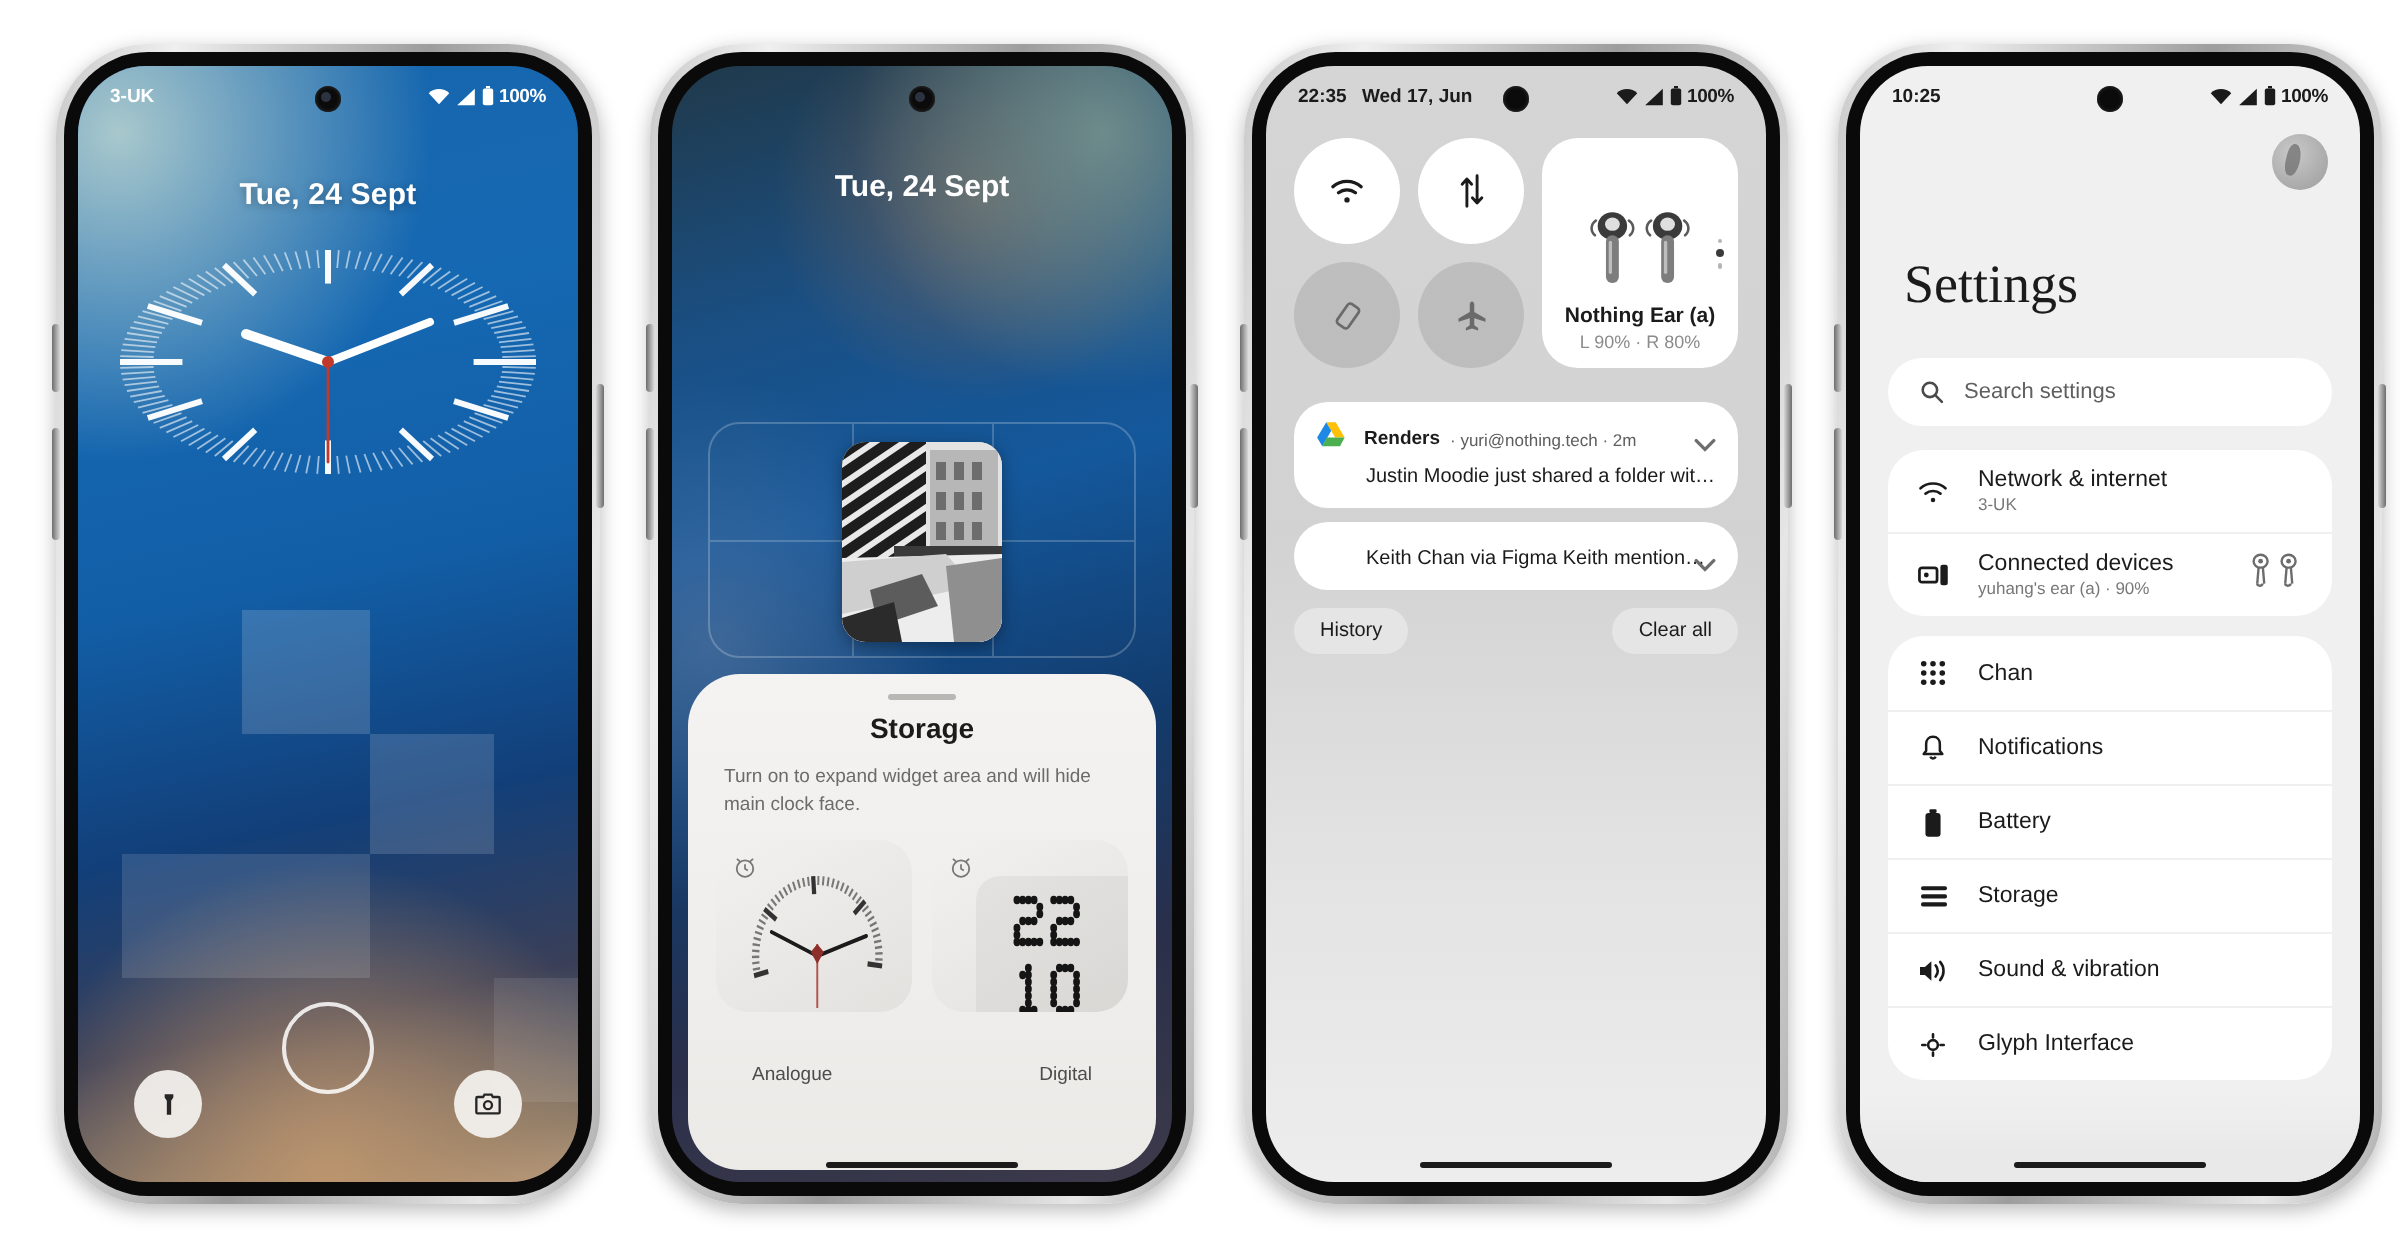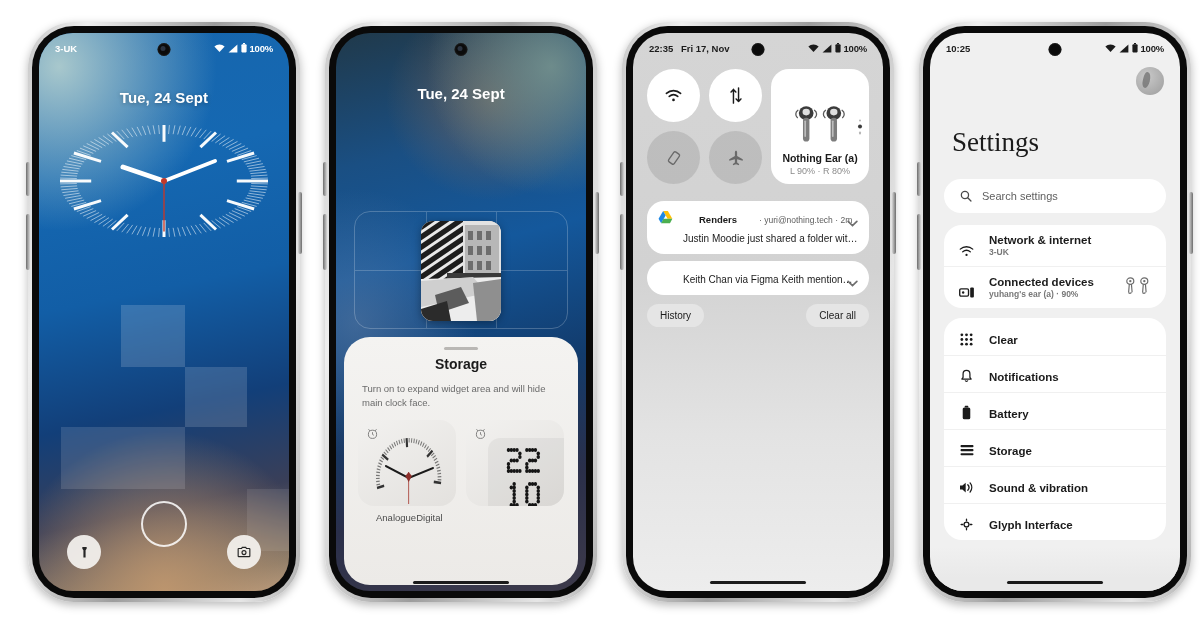--- a/index.html
+++ b/index.html
@@ -108,22 +108,22 @@
   .row-toggle .lbl { font-size:12px; font-weight:bold; color:#1b1b1b; }
   .toggle { width:36px; height:20px; border-radius:12px;
     background:linear-gradient(180deg,#d4d2cf,#bfbdba); position:relative; }
   .toggle .knob { position:absolute; left:2px; top:2px; width:16px; height:16px;
     border-radius:50%; background:#fff; box-shadow:0 1px 2px rgba(0,0,0,.2); }
   .hint { font-size:9.5px; color:#6b6b6b; line-height:1.45; margin:8px 4px 10px; }
   .cards { display:flex; gap:10px; }
   .wcard { flex:1; height:86px; border-radius:16px; position:relative; overflow:hidden;
     background:linear-gradient(150deg,#f2f1ef,#e3e1de); }
   .wcard .alarm { position:absolute; left:8px; top:7px; opacity:.72; }
-  .cards-cap { display:flex; justify-content:flex-start; padding:6px 18px 0;
-    font-size:9.5px; color:#4c4c4c; }
+  .cards-cap { display:flex; justify-content:space-between; padding:6px 18px 0;
+    font-size:9.5px; color:#4c4c4c;margin-top:20px; }
   .gesture-bar { position:absolute; left:50%; bottom:7px; transform:translateX(-50%);
     width:96px; height:3.5px; border-radius:2px; background:#1b1b1b; z-index:50; }
 
   
   .qs-bg { position:absolute; inset:0;
     background:linear-gradient(180deg,#d5d5d5 0%,#d2d2d2 42%,#e3e3e3 72%,#ededed 100%); }
   .qs-status { color:#1b1b1b; }
   .qs-top { position:absolute; top:36px; left:14px; right:14px; display:flex; gap:9px; }
   .qs-tiles { display:grid; grid-template-columns:repeat(2,1fr); gap:9px; width:115px; }
   .qs-tile { width:53px; height:53px; border-radius:50%;
@@ -135,21 +135,21 @@
     justify-content:flex-end; }
   .media-card .dots { position:absolute; right:7px; top:50%; transform:translateY(-50%);
     display:flex; flex-direction:column; gap:3px; align-items:center; }
   .media-card .dots i { width:2.5px; height:2.5px; border-radius:50%; background:#b5b5b5; }
   .media-card .dots i.big { width:4px; height:4px; background:#3b3b3b; }
   .media-title { font-size:10.5px; font-weight:bold; color:#1b1b1b; margin-top:4px; }
   .media-sub { font-size:9px; color:#8b8b8b; margin-top:2px; }
   .notif-group { position:absolute; top:168px; left:14px; right:14px; }
   .notif { background:#fff; border-radius:17px; padding:9px 11px 10px;
     position:relative; margin-bottom:7px; }
-  .notif .hdr { display:flex; align-items:center; gap:22px; font-size:8.5px; color:#5d5d5d; }
+  .notif .hdr { display:flex; align-items:center; gap:5px; font-size:8.5px; color:#5d5d5d; }
   .notif .app { font-weight:bold; color:#1b1b1b; font-size:9.5px; }
   .notif .body { font-size:10px; color:#1b1b1b; margin-top:4px; padding-left:25px;
     white-space:nowrap; overflow:hidden; text-overflow:ellipsis; }
   .notif .ic-slot { width:19px; height:19px; flex:0 0 19px; }
   .chev { position:absolute; right:11px; top:12px; color:#6e6e6e; }
   .notif-actions { display:flex; justify-content:space-between; margin-top:9px; }
   .chip { background:#e5e5e5; border-radius:16px; padding:6px 13px; font-size:10px;
     color:#1b1b1b;text-align:right; }
 
   
@@ -160,22 +160,22 @@
   .avatar::after { content:""; position:absolute; left:7px; top:5px; width:7px; height:16px;
     background:#6f6f6f; border-radius:40% 60% 50% 50%; transform:rotate(14deg); opacity:.75; }
   .set-title { position:absolute; top:94px; left:22px;
     font-family:"Liberation Serif", serif; font-size:27px; color:#1b1b1b; }
   .search { position:absolute; top:146px; left:14px; right:14px; height:34px;
     background:#fff; border-radius:22px; display:flex; align-items:center;
     gap:10px; padding:0 16px; }
   .search .ph { font-size:11px; color:#5f5f5f; }
   .set-list { position:absolute; top:192px; left:14px; right:14px; }
   .set-group { background:#fff; border-radius:18px; overflow:hidden; margin-bottom:10px; }
-  .set-row { display:flex; align-items:flex-end; gap:14px; padding:9px 14px;
-    min-height:37px; position:relative;font-weight:bold; }
+  .set-row { display:flex; align-items:center; gap:14px; padding:9px 14px;
+    min-height:37px; position:relative; }
   .set-row + .set-row { border-top:1px solid #f0f0f0; }
   .set-row .ico { width:17px; flex:0 0 17px; display:flex; justify-content:center;
     color:#1b1b1b; }
   .set-row .lbl { font-size:11.5px; color:#1b1b1b; }
   .set-row .sub { font-size:8.5px; color:#787878; margin-top:1px; }
   .set-row .trail { position:absolute; right:14px; top:50%; transform:translateY(-50%); }
   .fadeout { position:absolute; left:0; right:0; bottom:0; height:44px;
     background:linear-gradient(180deg,rgba(240,240,240,0),#e9e9e9 70%); z-index:20; }
 </style>
 </head>
@@ -577,21 +577,21 @@
     <div class="btn-side b1"></div>
     <div class="btn-side b2"></div>
     <div class="btn-side r1"></div>
     <div class="screen">
       <div class="qs-bg"></div>
       <div class="punch"></div>
 
       <div class="statusbar qs-status">
         <span>
           <b>22:35</b>
-          <span style="margin-left:5px;">Fri 17, Nov</span>
+          <span style="margin-left:5px;">Wed 17, Jun</span>
         </span>
         <span class="right">
           <svg class="ic-wifi" viewBox="0 0 12 9">
             <path d="M6 8.4 0.4 2.4A8 8 0 0 1 11.6 2.4Z" fill="#1b1b1b"></path>
           </svg>
           <svg class="ic-sig" viewBox="0 0 10 9">
             <path d="M9.4 0.4V8.6H0.6Z" fill="#1b1b1b"></path>
           </svg>
           <svg class="ic-bat" viewBox="0 0 6 10">
             <rect x="2" y="0" width="2" height="1.2" fill="#1b1b1b"></rect>
@@ -796,21 +796,21 @@
                   <circle cx="7" cy="2" r="1.5"></circle>
                   <circle cx="12" cy="2" r="1.5"></circle>
                 <circle cx="2" cy="7" r="1.5"></circle>
                   <circle cx="7" cy="7" r="1.5"></circle>
                   <circle cx="12" cy="7" r="1.5"></circle>
                 <circle cx="2" cy="12" r="1.5"></circle>
                   <circle cx="7" cy="12" r="1.5"></circle>
                   <circle cx="12" cy="12" r="1.5"></circle>
               </svg>
             </span>
-            <span class="lbl">Clear</span>
+            <span class="lbl">Chan</span>
           </div>
           <div class="set-row">
             <span class="ico">
               <svg width="13" height="14" viewBox="0 0 16 18">
                 <path d="M8 1.8c-2.7 0-4.4 2-4.4 4.6v4.3L2 12.9h12l-1.6-2.2V6.4C12.4 3.8 10.7 1.8 8 1.8z" fill="none" stroke="#1b1b1b" stroke-width="1.6" stroke-linejoin="round"></path>
                 <path d="M6.3 14.6a1.8 1.8 0 0 0 3.4 0" fill="none" stroke="#1b1b1b" stroke-width="1.6"></path>
               </svg>
             </span>
             <span class="lbl">Notifications</span>
           </div>

